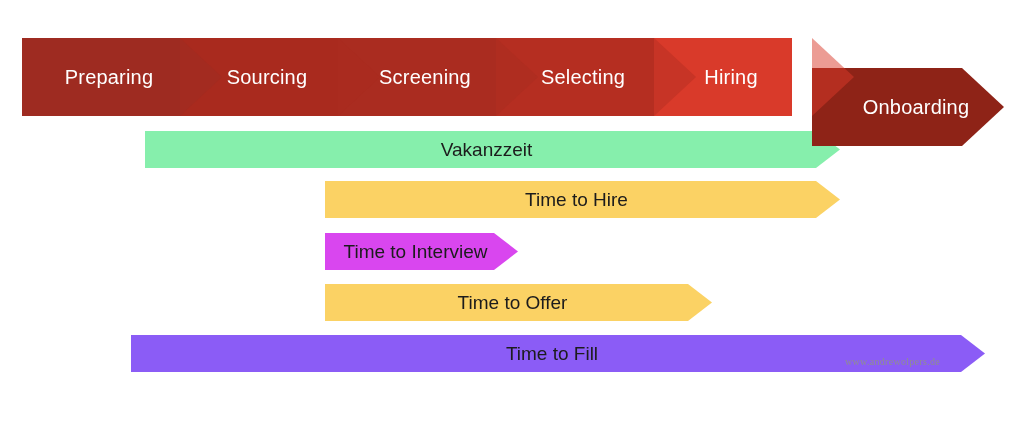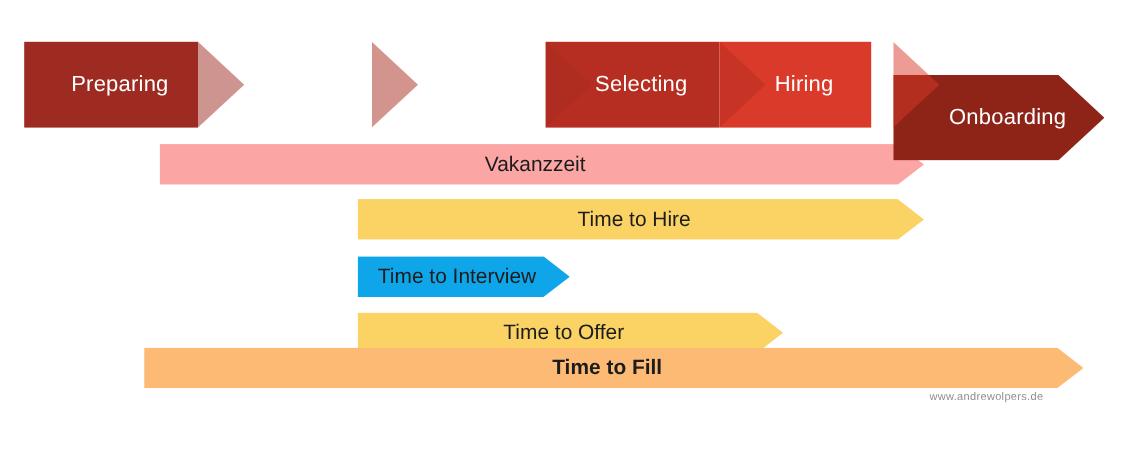--- a/index.html
+++ b/index.html
@@ -51,56 +51,63 @@
     padding-right: 12px;
   }
   .watermark {
     position: absolute;
     left: 845px;
     top: 356px;
     font-size: 10px;
     color: #8f8f8f;
     letter-spacing: 0.3px;
     z-index: 3;
+    font-family: Liberation Serif, serif;
   }
 </style>
 </head>
 <body>
 
 <div class="canvas">
   <div class="stage-band">
       <div class="stage" style="left: 8px; width: 158px; background: rgb(158, 43, 33);">
         <span>Preparing</span>
       </div>
       <div class="junction-tip" style="left: 166px; background: rgb(158, 43, 33);"></div>
+      <div class="stage" style="left: 166px; width: 158px; background: rgb(169, 42, 30);">
+        <span>Sourcing</span>
+      </div>
       <div class="junction-tip" style="left: 324px; background: rgb(169, 42, 30);"></div>
+      <div class="stage" style="left: 324px; width: 158px; background: rgb(170, 44, 32);">
+        <span>Screening</span>
+      </div>
       <div class="junction-tip" style="left: 482px; background: rgb(170, 44, 32);"></div>
       <div class="stage" style="left: 482px; width: 158px; background: rgb(181, 46, 33); justify-content: center;">
         <span>Selecting</span>
       </div>
       <div class="junction-tip" style="left: 640px; background: rgb(181, 46, 33);"></div>
       <div class="stage" style="left: 640px; width: 138px; background: rgb(217, 58, 42);">
         <span>Hiring</span>
       </div>
       <div class="junction-tip" style="left: 798px; background: rgb(217, 58, 42);"></div>
       <div class="stage last" style="left: 798px; width: 192px; background: rgb(142, 35, 23); margin-top: 30px;">
         <span>Onboarding</span>
       </div>
     </div>
   <div>
-      <div class="metric-bar" style="left: 145px; top: 131px; width: 695px; background: #fca5a5;">
+      <div class="metric-bar" style="left: 145px; top: 131px; width: 695px; background: #86efac;">
         <span>Vakanzzeit</span>
       </div>
       <div class="metric-bar" style="left: 325px; top: 181px; width: 515px; background: rgb(251, 210, 100); justify-content: center;">
         <span>Time to Hire</span>
       </div>
-      <div class="metric-bar" style="left: 325px; top: 233px; width: 193px; background: #0ea5e9;">
+      <div class="metric-bar" style="left: 325px; top: 233px; width: 193px; background: #d946ef;">
         <span>Time to Interview</span>
       </div>
       <div class="metric-bar" style="left: 325px; top: 284px; width: 387px; background: rgb(251, 210, 100); text-align: center;">
         <span>Time to Offer</span>
       </div>
-      <div class="metric-bar" style="left: 131px; top: 316px; width: 854px; background: #fdba74; font-weight: bold;">
+      <div class="metric-bar" style="left: 131px; top: 335px; width: 854px; background: #8b5cf6;">
         <span>Time to Fill</span>
       </div>
     </div>
   <span class="watermark">www.andrewolpers.de</span>
 </div>
 
 </body></html>

